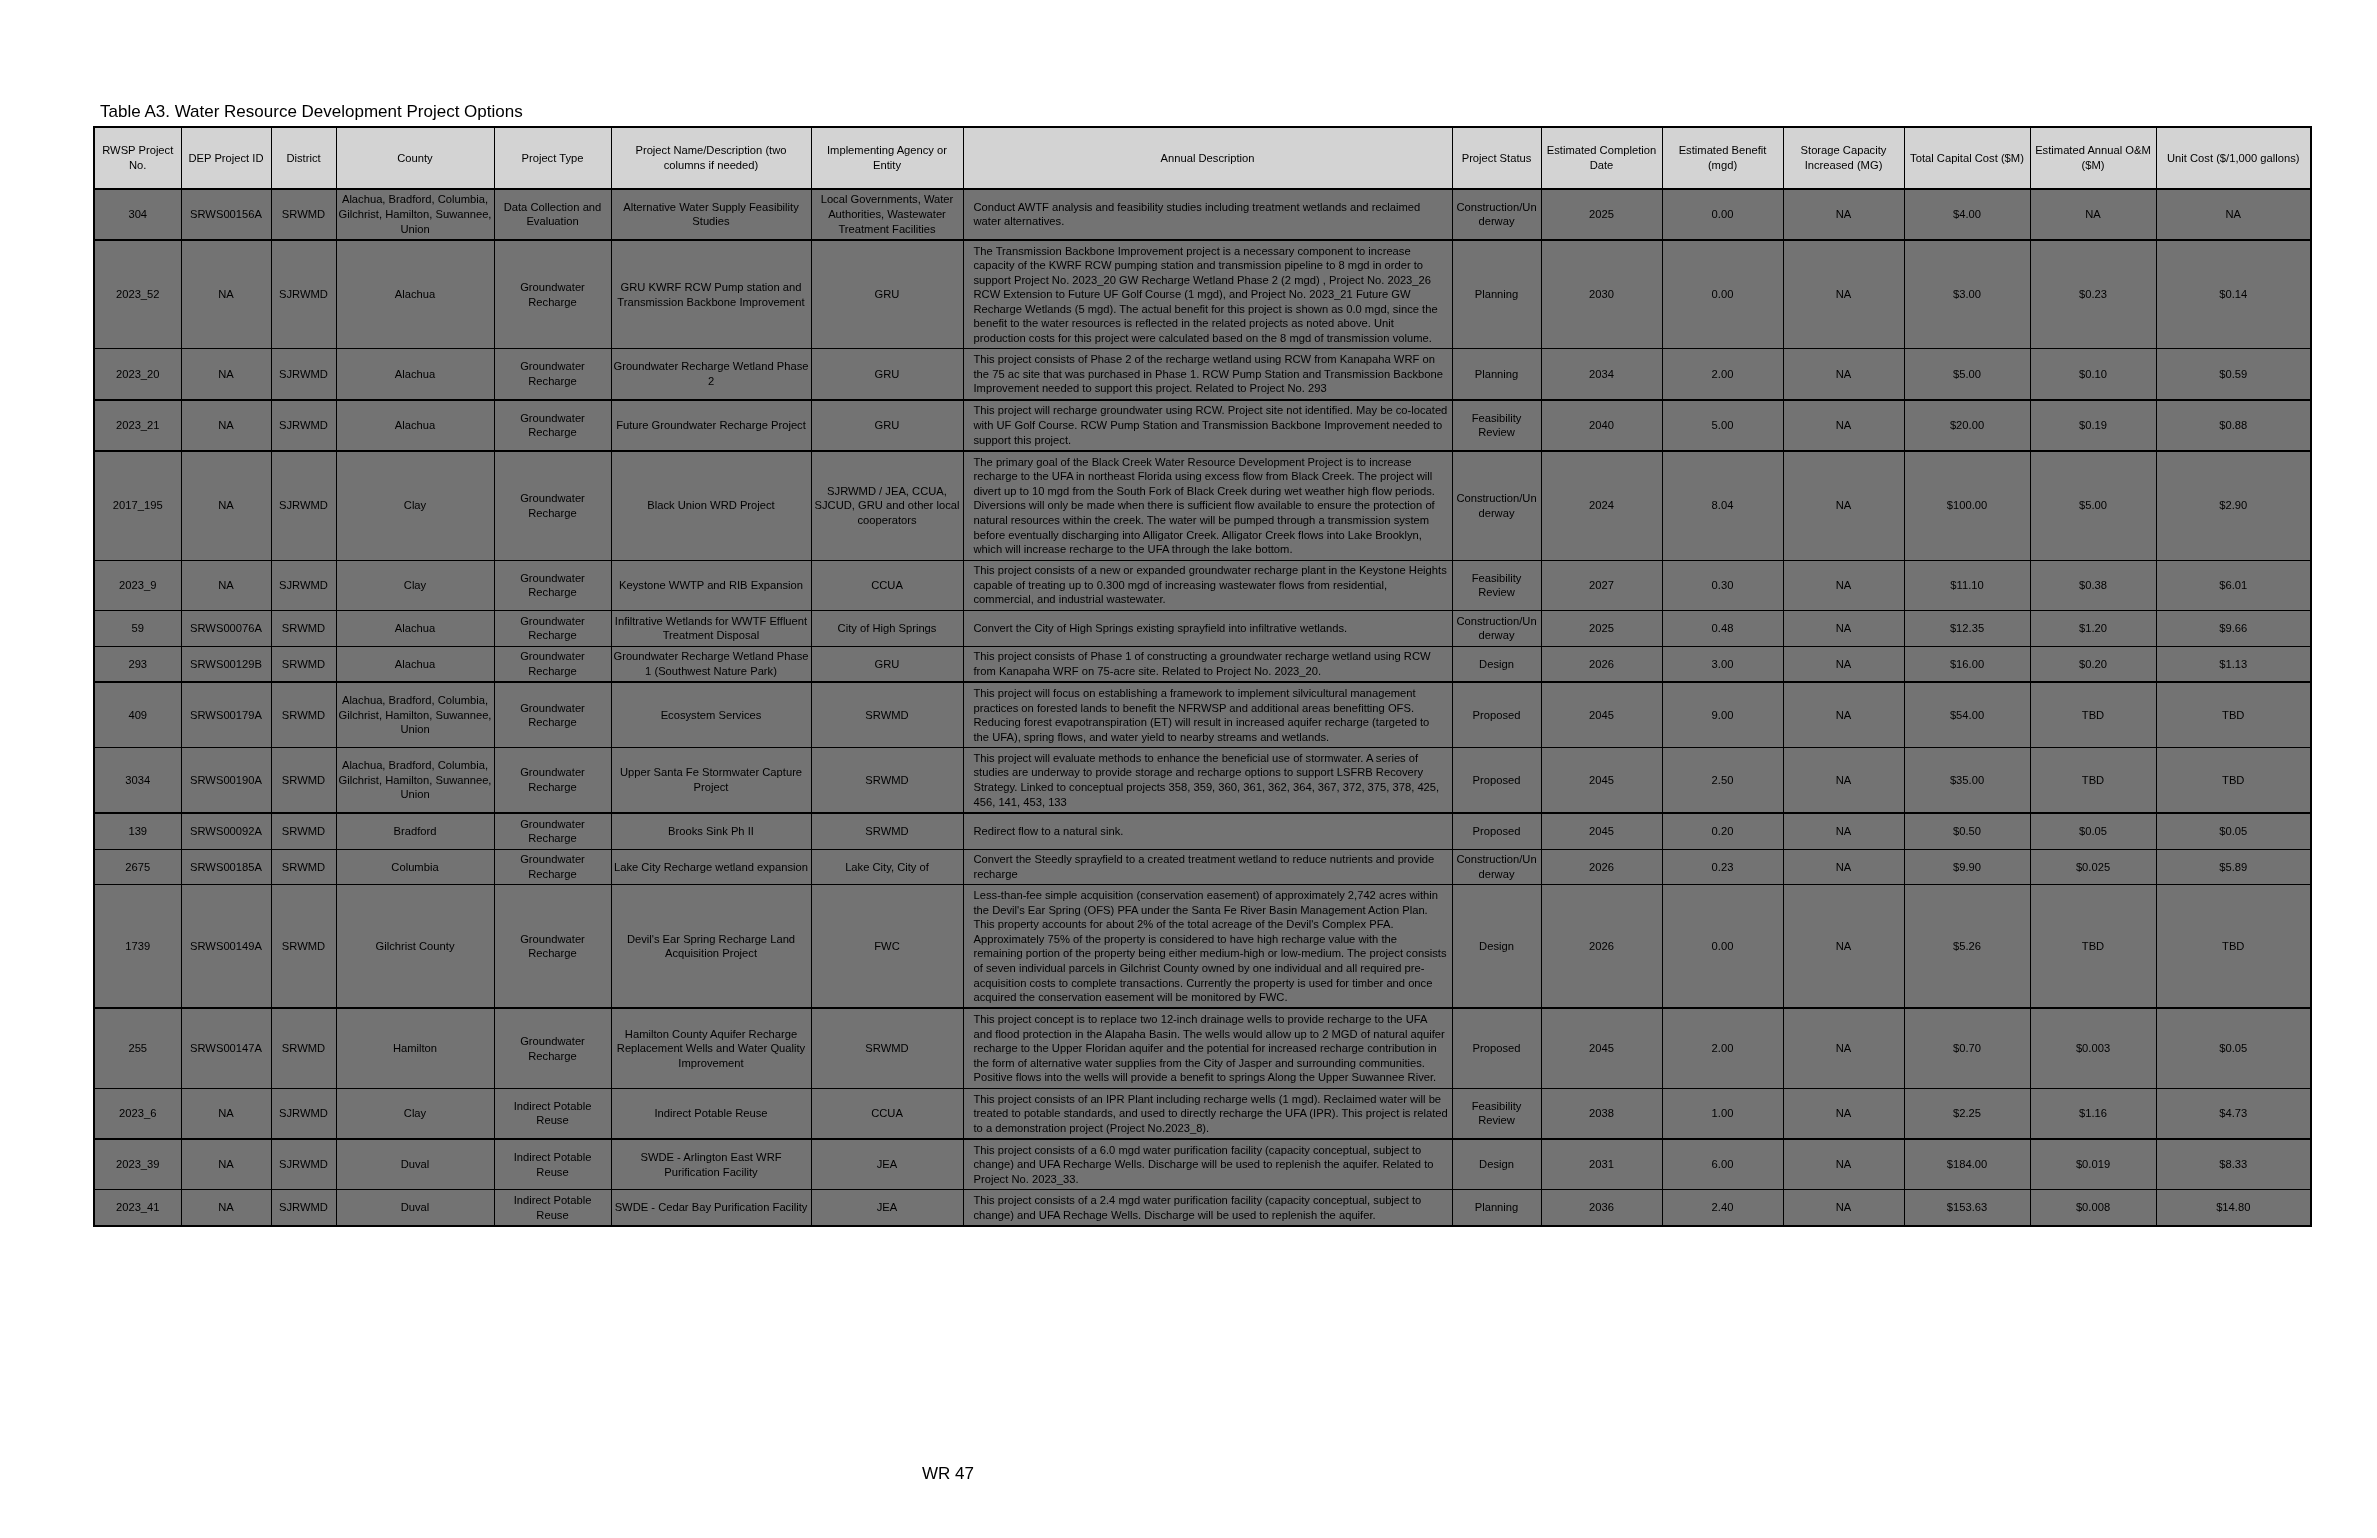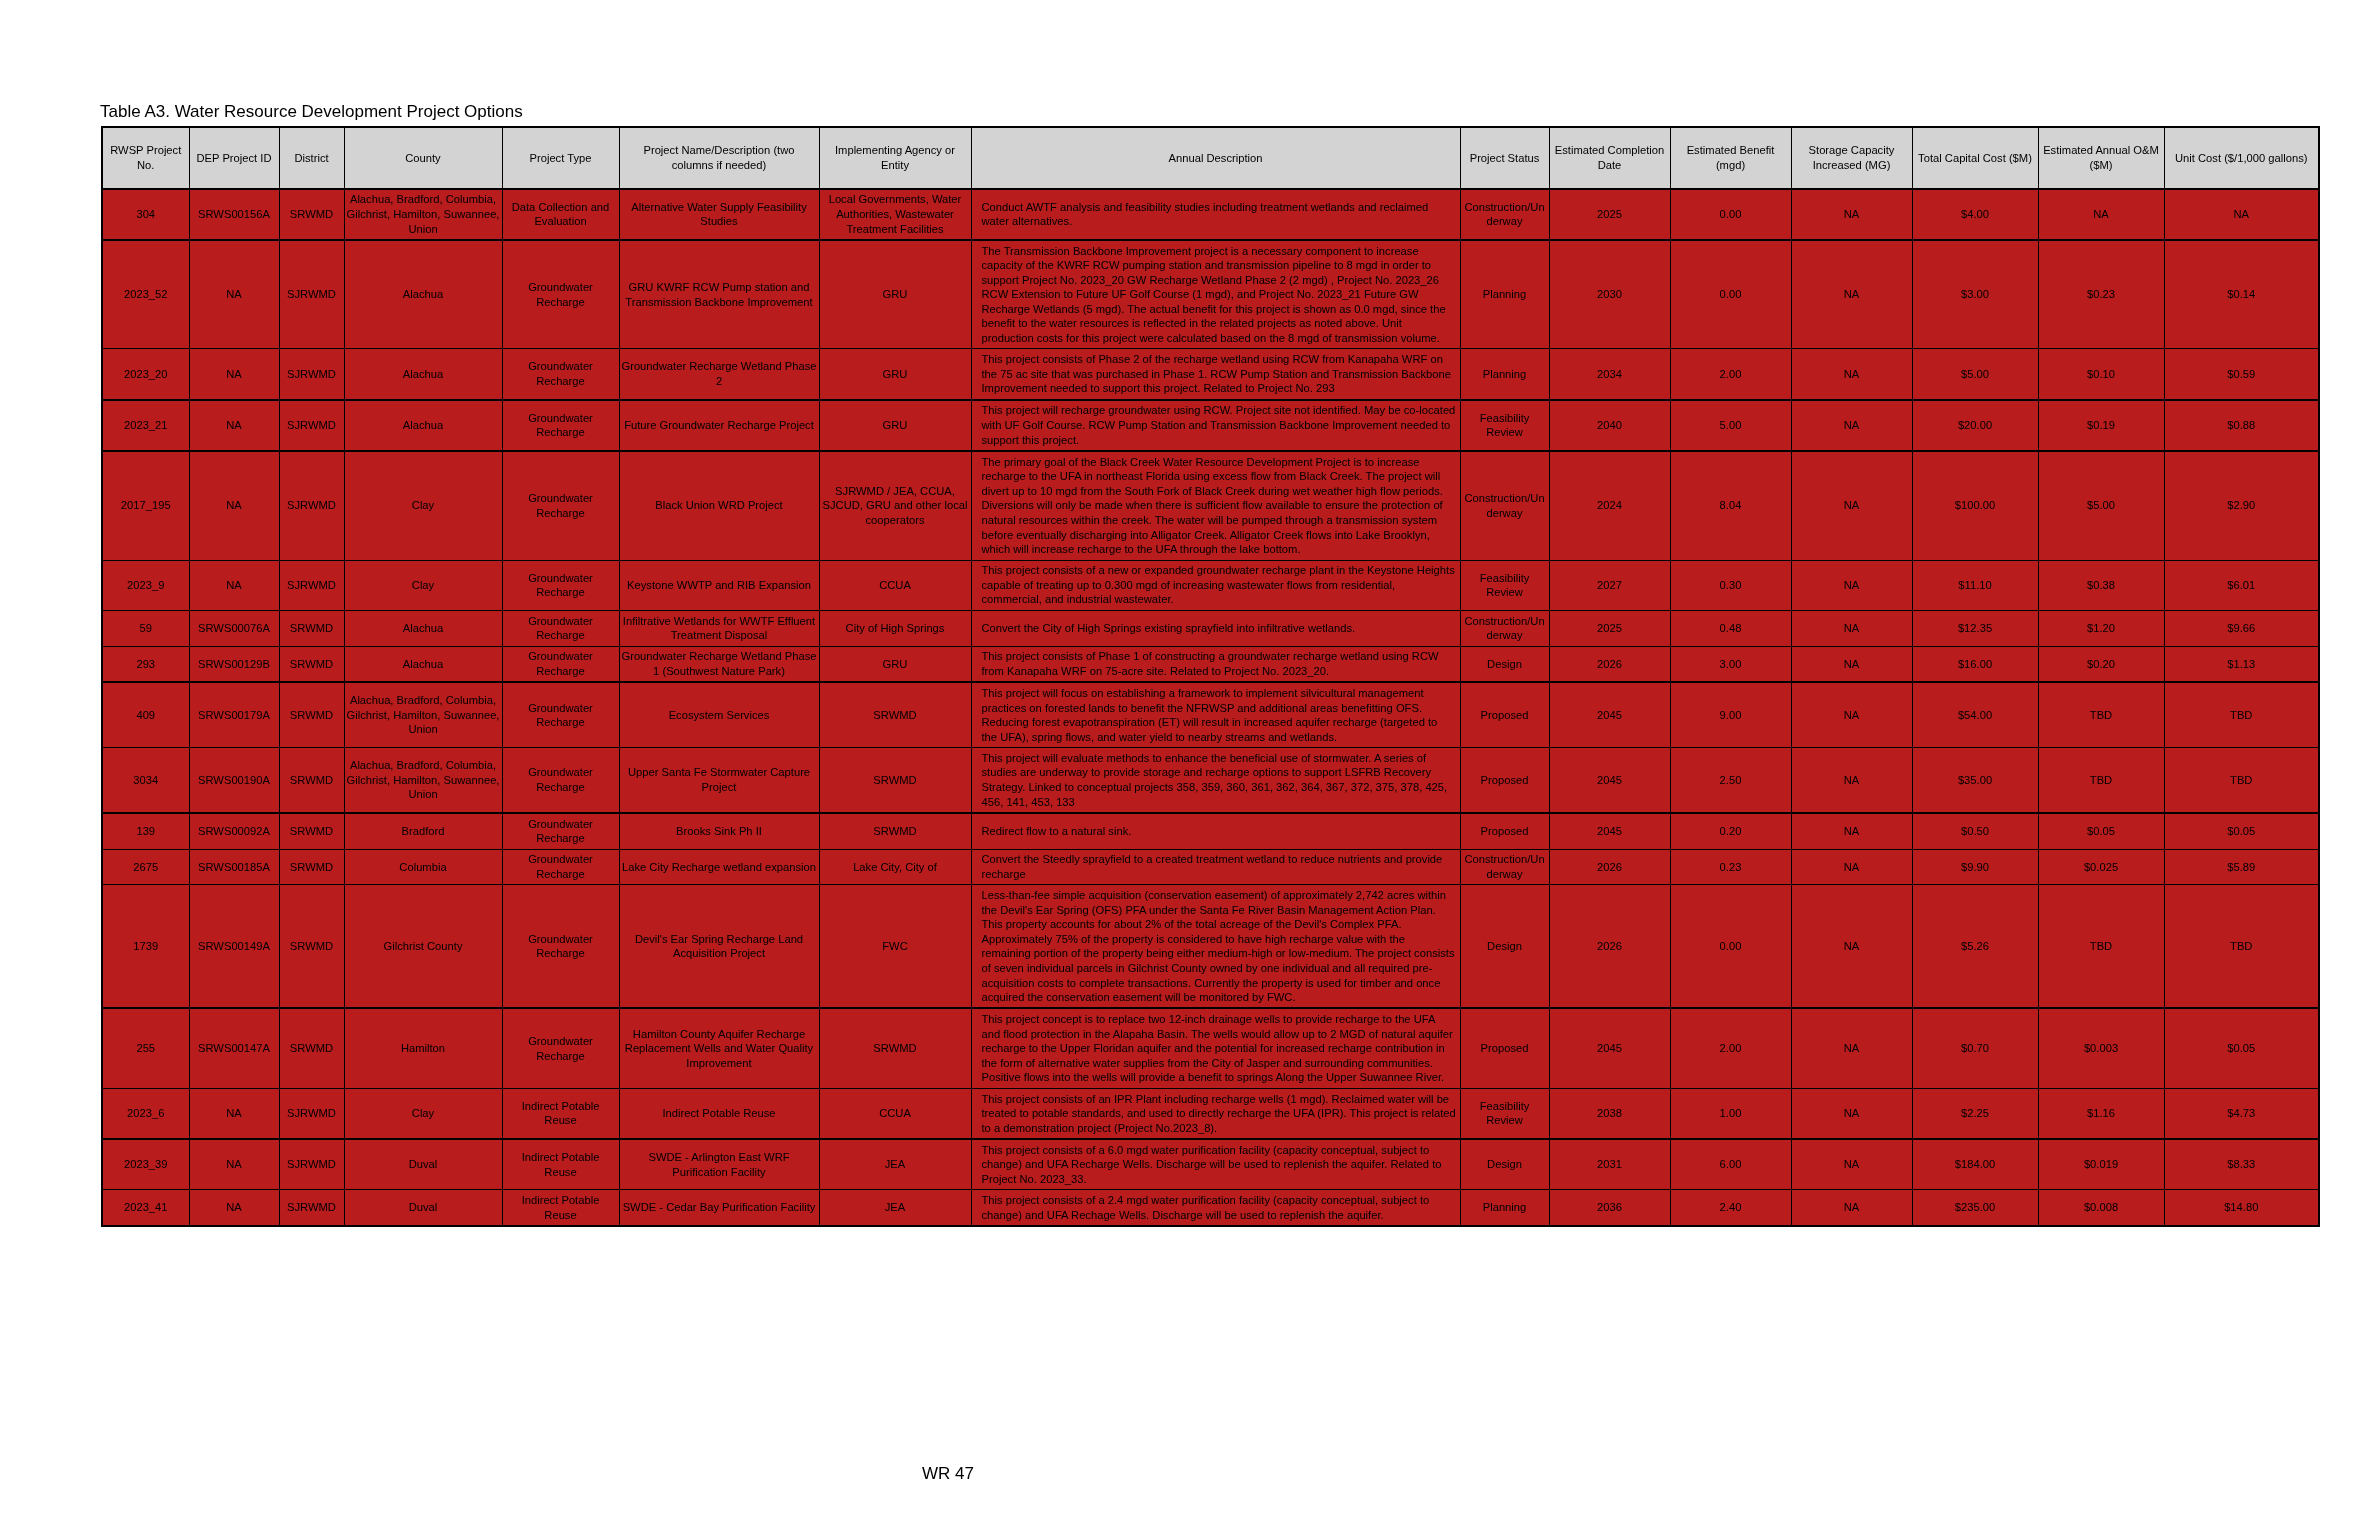--- a/index.html
+++ b/index.html
@@ -2,22 +2,22 @@
 <html style="font-size:15px"><head>
 <meta charset="utf-8">
 <style>
   html,body{margin:0;padding:0;}
   body{
     width:2377px;height:1538px;position:relative;background:#ffffff;color:#000;
     font-family:"Liberation Sans","DejaVu Sans",sans-serif;
   }
   .title{position:absolute;left:100px;top:102px;font-size:17px;}
   table.grid{
-    position:absolute;left:101px;top:126px;width:2218px;
-    table-layout:fixed;border-collapse:collapse;border:2.8px solid #000;background:#b91c1c;
+    position:absolute;left:93px;top:126px;width:2218px;
+    table-layout:fixed;border-collapse:collapse;border:2.8px solid #000;background:#737373;
   }
   .grid th,.grid td{
     border:0.9px solid #000;font-size:11.2px;line-height:1.3;padding:2.8px 1.9px;
     text-align:center;vertical-align:middle;overflow-wrap:break-word;
   }
   .grid thead th{background:#d3d3d3;font-weight:normal;height:54px;}
   .grid thead tr{border-bottom:2.8px solid #000;}
   .grid tr.group-end{border-bottom:2.8px solid #000;}
   .grid td:nth-child(8){text-align:left;padding-left:10px;padding-right:3.7px;}
   .grid td:nth-child(9){overflow-wrap:anywhere;margin-top:20px;}
@@ -344,21 +344,21 @@
         <td>SJRWMD</td>
         <td>Duval</td>
         <td>Indirect Potable Reuse</td>
         <td>SWDE - Cedar Bay Purification Facility</td>
         <td>JEA</td>
         <td>This project consists of a 2.4 mgd water purification facility (capacity conceptual, subject to change) and UFA Rechage Wells. Discharge will be used to replenish the aquifer.</td>
         <td>Planning</td>
         <td>2036</td>
         <td>2.40</td>
         <td>NA</td>
-        <td>$235.00</td>
+        <td>$153.63</td>
         <td>$0.008</td>
         <td>$14.80</td>
       </tr>
     </tbody>
 </table>
 
 <div class="footer">WR 47</div>
 
 
 </body></html>

